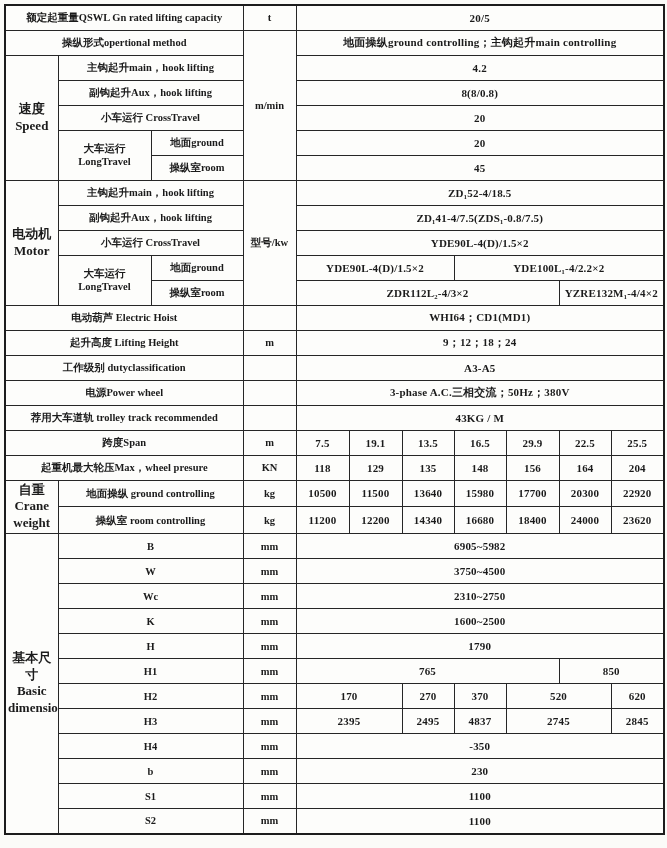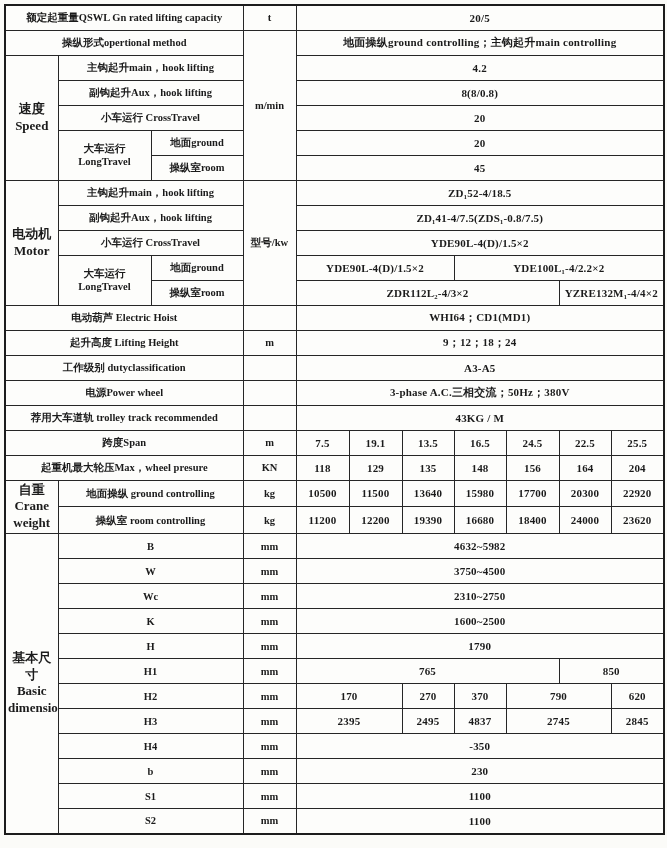--- a/index.html
+++ b/index.html
@@ -153,21 +153,21 @@
           <td class="unit"></td>
           <td colspan="7" class="value">43KG / M</td>
         </tr>
         <tr>
           <td colspan="3" class="label">跨度Span</td>
           <td class="unit">m</td>
           <td class="value">7.5</td>
           <td class="value">19.1</td>
           <td class="value">13.5</td>
           <td class="value">16.5</td>
-          <td class="value">24.5</td>
+          <td class="value">29.9</td>
           <td class="value">22.5</td>
           <td class="value">25.5</td>
         </tr>
         <tr>
           <td colspan="3" class="label">起重机最大轮压Max，wheel presure</td>
           <td class="unit">KN</td>
           <td class="value">118</td>
           <td class="value">129</td>
           <td class="value">135</td>
           <td class="value">148</td>
@@ -187,33 +187,33 @@
           <td class="value">15980</td>
           <td class="value">17700</td>
           <td class="value">20300</td>
           <td class="value">22920</td>
         </tr>
         <tr>
           <td colspan="2" class="label">操纵室 room controlling</td>
           <td class="unit">kg</td>
           <td class="value">11200</td>
           <td class="value">12200</td>
-          <td class="value">19390</td>
+          <td class="value">14340</td>
           <td class="value">16680</td>
           <td class="value">18400</td>
           <td class="value">24000</td>
           <td class="value">23620</td>
         </tr>
         <tr>
           <td rowspan="12" class="group">基本尺寸
 Basic
 dimensions</td>
           <td colspan="2" class="label">B</td>
           <td class="unit">mm</td>
-          <td colspan="7" class="value">4632~5982</td>
+          <td colspan="7" class="value">6905~5982</td>
         </tr>
         <tr>
           <td colspan="2" class="label">W</td>
           <td class="unit">mm</td>
           <td colspan="7" class="value">3750~4500</td>
         </tr>
         <tr>
           <td colspan="2" class="label">Wc</td>
           <td class="unit">mm</td>
           <td colspan="7" class="value">2310~2750</td>
@@ -233,21 +233,21 @@
           <td class="unit">mm</td>
           <td colspan="5" class="value">765</td>
           <td colspan="2" class="value">850</td>
         </tr>
         <tr>
           <td colspan="2" class="label">H2</td>
           <td class="unit">mm</td>
           <td colspan="2" class="value">170</td>
           <td class="value">270</td>
           <td class="value">370</td>
-          <td colspan="2" class="value">790</td>
+          <td colspan="2" class="value">520</td>
           <td class="value">620</td>
         </tr>
         <tr>
           <td colspan="2" class="label">H3</td>
           <td class="unit">mm</td>
           <td colspan="2" class="value">2395</td>
           <td class="value">2495</td>
           <td class="value">4837</td>
           <td colspan="2" class="value">2745</td>
           <td class="value">2845</td>

